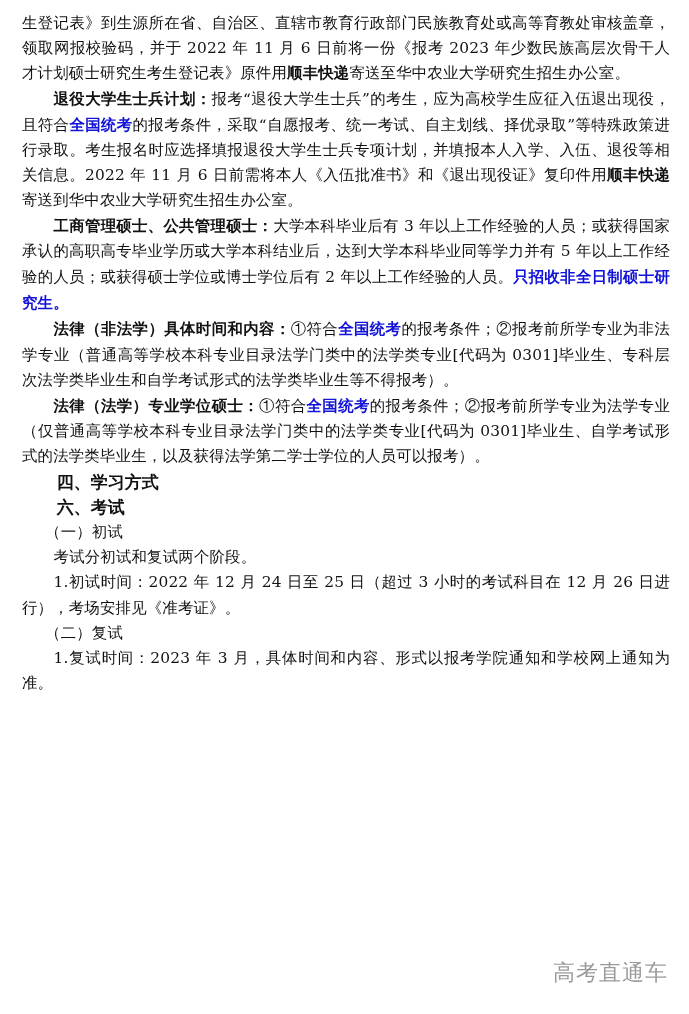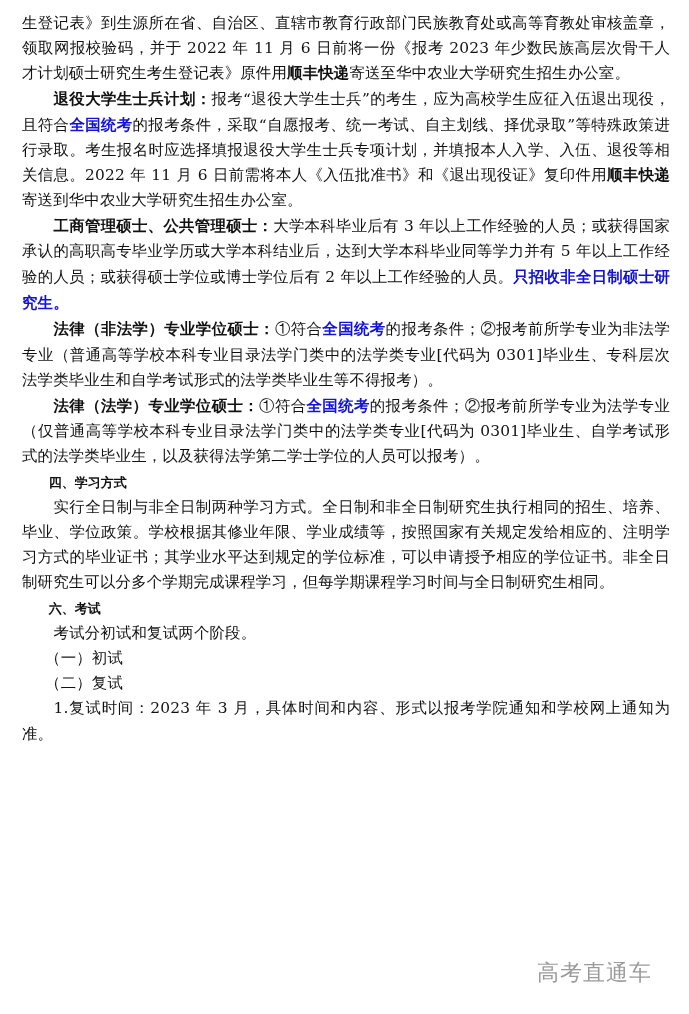--- a/index.html
+++ b/index.html
@@ -26,29 +26,29 @@
       line-height: 25.2px;
       margin: 0;
       text-align: justify;
       letter-spacing: 0.2px;
     }
     .indent { text-indent: 2.05em; }
     .indent1 { text-indent: 1.5em; }
     .b { font-weight: bold; font-family: "DejaVu Sans", "Liberation Sans", sans-serif; margin-top: 8px; }
     .blue { color: #1212d8; font-weight: bold; font-family: Liberation Serif, serif; }
     .heading {
-      font-size: 13px;
+      font-size: 17px;
       line-height: 25.2px;
       margin: 0;
       font-weight: bold;
       text-indent: 2.05em;
     }
     .watermark {
       position: absolute;
-      left: 537px;
+      left: 553px;
       top: 958px;
       font-family: "DejaVu Sans", "Liberation Sans", sans-serif;
       font-size: 22px;
       color: rgba(120,120,120,0.75);
       letter-spacing: 1px;
       pointer-events: none;
     }
   </style>
 </head>
 <body>
@@ -61,32 +61,32 @@
 
   <p class="p indent">
     <span class="b">退役大学生士兵计划：</span><span>报考“退役大学生士兵”的考生，应为高校学生应征入伍退出现役，且符合</span><span class="blue">全国统考</span><span>的报考条件，采取“自愿报考、统一考试、自主划线、择优录取”等特殊政策进行录取。考生报名时应选择填报退役大学生士兵专项计划，并填报本人入学、入伍、退役等相关信息。2022 年 11 月 6 日前需将本人《入伍批准书》和《退出现役证》复印件用</span><span class="b">顺丰快递</span><span>寄送到华中农业大学研究生招生办公室。</span>
   </p>
 
   <p class="p indent">
     <span class="b">工商管理硕士、公共管理硕士：</span><span>大学本科毕业后有 3 年以上工作经验的人员；或获得国家承认的高职高专毕业学历或大学本科结业后，达到大学本科毕业同等学力并有 5 年以上工作经验的人员；或获得硕士学位或博士学位后有 2 年以上工作经验的人员。</span><span class="blue">只招收非全日制硕士研究生。</span>
   </p>
 
   <p class="p indent">
-    <span class="b">法律（非法学）专业学位硕士：</span><span>①符合</span><span class="blue">全国统考</span><span>的报考条件；②报考前所学专业为非法学专业（普通高等学校本科专业目录法学门类中的法学类专业[代码为 0301]毕业生、专科层次法学类毕业生和自学考试形式的法学类毕业生等不得报考）。</span>
+    <span class="b">法律（非法学）具体时间和内容：</span><span>①符合</span><span class="blue">全国统考</span><span>的报考条件；②报考前所学专业为非法学专业（普通高等学校本科专业目录法学门类中的法学类专业[代码为 0301]毕业生、专科层次法学类毕业生和自学考试形式的法学类毕业生等不得报考）。</span>
   </p>
 
   <p class="p indent">
     <span class="b">法律（法学）专业学位硕士：</span><span>①符合</span><span class="blue">全国统考</span><span>的报考条件；②报考前所学专业为法学专业（仅普通高等学校本科专业目录法学门类中的法学类专业[代码为 0301]毕业生、自学考试形式的法学类毕业生，以及获得法学第二学士学位的人员可以报考）。</span>
   </p>
 
   <p class="heading">四、学习方式</p>
-  <p class="p indent">实行全日制与非全日制两种学习方式。全日制和非全日制研究生执行相同的招生、培养、毕业、学位政策。学校根据其修业年限、学业成绩等，按照国家有关规定发给相应的、注明学习方式的毕业证书；其学业水平达到规定的学位标准，可以申请授予相应的学位证书。非全日制研究生可以分多个学期完成课程学习，但每学期课程学习时间与全日制研究生相同。</p>
 
 
   <p class="heading">六、考试</p>
+  <p class="p indent1">（一）初试</p>
   <p class="p indent">考试分初试和复试两个阶段。</p>
-  <p class="p indent1">（一）初试</p>
+  <p class="p indent">1.初试时间：2022 年 12 月 24 日至 25 日（超过 3 小时的考试科目在 12 月 26 日进行），考场安排见《准考证》。</p>
   <p class="p indent1">（二）复试</p>
   <p class="p indent">1.复试时间：2023 年 3 月，具体时间和内容、形式以报考学院通知和学校网上通知为准。</p>
 
 </div>
 
 <div class="watermark">高考直通车</div>
 
 </body></html>

